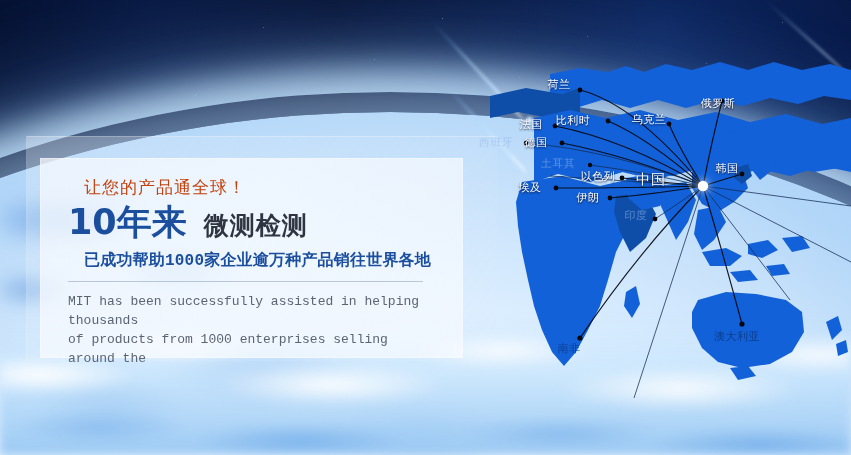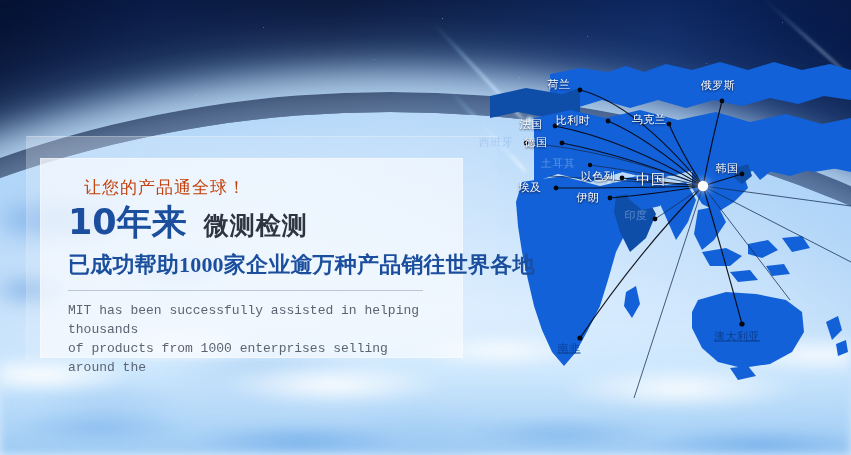--- a/index.html
+++ b/index.html
@@ -161,21 +161,21 @@
     letter-spacing: .5px;
     text-shadow: 0 1px 2px rgba(0,10,40,.9);
   }
   .map-label.hub-label {
     font-size: 14px;
     letter-spacing: 1px;
     text-shadow: 0 1px 3px rgba(0,10,40,.95);
   }
   .map-label.dim { color: rgba(150,185,235,.62); text-shadow: none; }
   .map-label.dim2 { color: rgba(160,195,240,.50); text-shadow: none; }
-  .map-label.dark { color: #0b3f90; text-shadow: none; text-decoration: underline; }
+  .map-label.dark { color: #0b3f90; text-shadow: none; }
 
   
   .panel-outer {
     position: absolute;
     left: 26px; top: 136px;
     width: 470px; height: 224px;
     background: linear-gradient(125deg, rgba(235,243,253,0.30) 0%, rgba(225,237,251,0.16) 55%, rgba(225,237,251,0.05) 100%);
     border-top: 1px solid rgba(255,255,255,0.30);
     border-left: 1px solid rgba(255,255,255,0.22);
   }
@@ -212,27 +212,27 @@
     letter-spacing: 0px;
   }
   .headline .brand {
     color: #2e3540;
     font-size: 25px;
     font-weight: 700;
     letter-spacing: 1px;
     margin-left: 6px;
   }
   .subline {
-    margin: 10px 0 0 0;
+    margin: 10px 0 0 16px;
     color: #1b4f9e;
-    font-size: 22px;
+    font-size: 16px;
     font-weight: 700;
     letter-spacing: .2px;
     white-space: nowrap;
-    font-family: Liberation Serif, serif;
+    font-family: Liberation Mono, monospace;
   }
   .rule {
     margin-top: 10px;
     width: 355px;
     height: 1px;
     background: rgba(120,140,170,0.45);
   }
   .english {
     margin: 11px 0 0 0;
     color: #5c6472;
@@ -349,21 +349,21 @@
     <div class="map-label" style="left:129px; top:84px; transform:translate(-50%,-50%);">荷兰</div>
     <div class="map-label" style="left:143px; top:120px; transform:translate(-50%,-50%);">比利时</div>
     <div class="map-label" style="left:101px; top:124px; transform:translate(-50%,-50%);">法国</div>
     <div class="map-label" style="left:106px; top:142px; transform:translate(-50%,-50%);">德国</div>
     <div class="map-label dim" style="left:66px; top:142px; transform:translate(-50%,-50%);">西班牙</div>
     <div class="map-label dim2" style="left:128px; top:163px; transform:translate(-50%,-50%);">土耳其</div>
     <div class="map-label" style="left:163px; top:176px; transform:translate(-50%,-50%);padding-left:10px;">以色列</div>
     <div class="map-label" style="left:100px; top:187px; transform:translate(-50%,-50%);">埃及</div>
     <div class="map-label" style="left:158px; top:197px; transform:translate(-50%,-50%);">伊朗</div>
     <div class="map-label" style="left:213px; top:119px; transform:translate(-50%,-50%);margin-left:6px;">乌克兰</div>
-    <div class="map-label" style="left:276px; top:85px; transform:translate(-50%,-50%);padding-left:24px;">俄罗斯</div>
+    <div class="map-label" style="left:276px; top:103px; transform:translate(-50%,-50%);padding-left:24px;">俄罗斯</div>
     <div class="map-label" style="left:297px; top:168px; transform:translate(-50%,-50%);">韩国</div>
     <div class="map-label dim2" style="left:206px; top:215px; transform:translate(-50%,-50%);">印度</div>
     <div class="map-label dark" style="left:131px; top:348px; transform:translate(-50%,-50%);padding-left:16px;">南非</div>
     <div class="map-label dark" style="left:307px; top:336px; transform:translate(-50%,-50%);">澳大利亚</div>
   </div>
 
   <div class="panel-outer"></div>
   <div class="panel"></div>
 
   <div class="panel-body">

